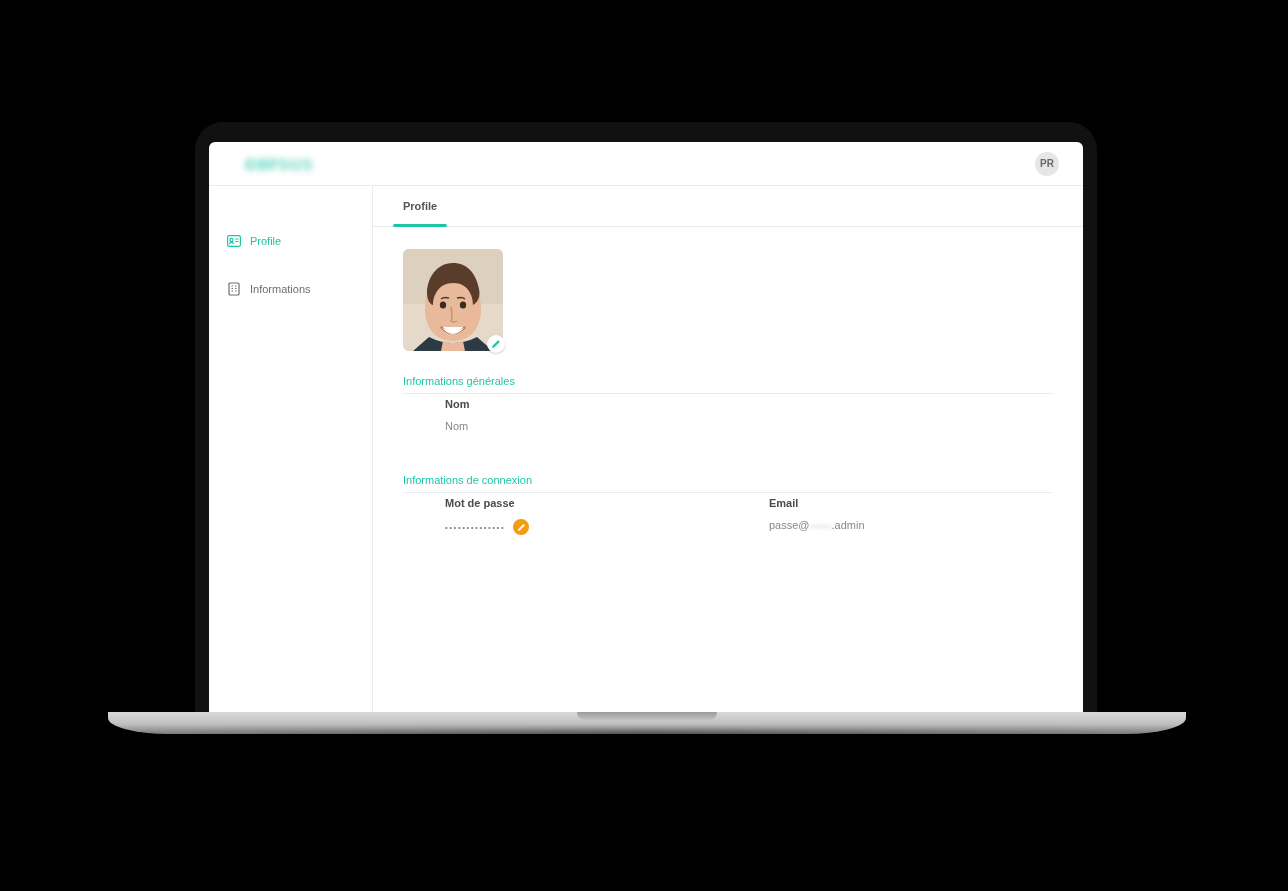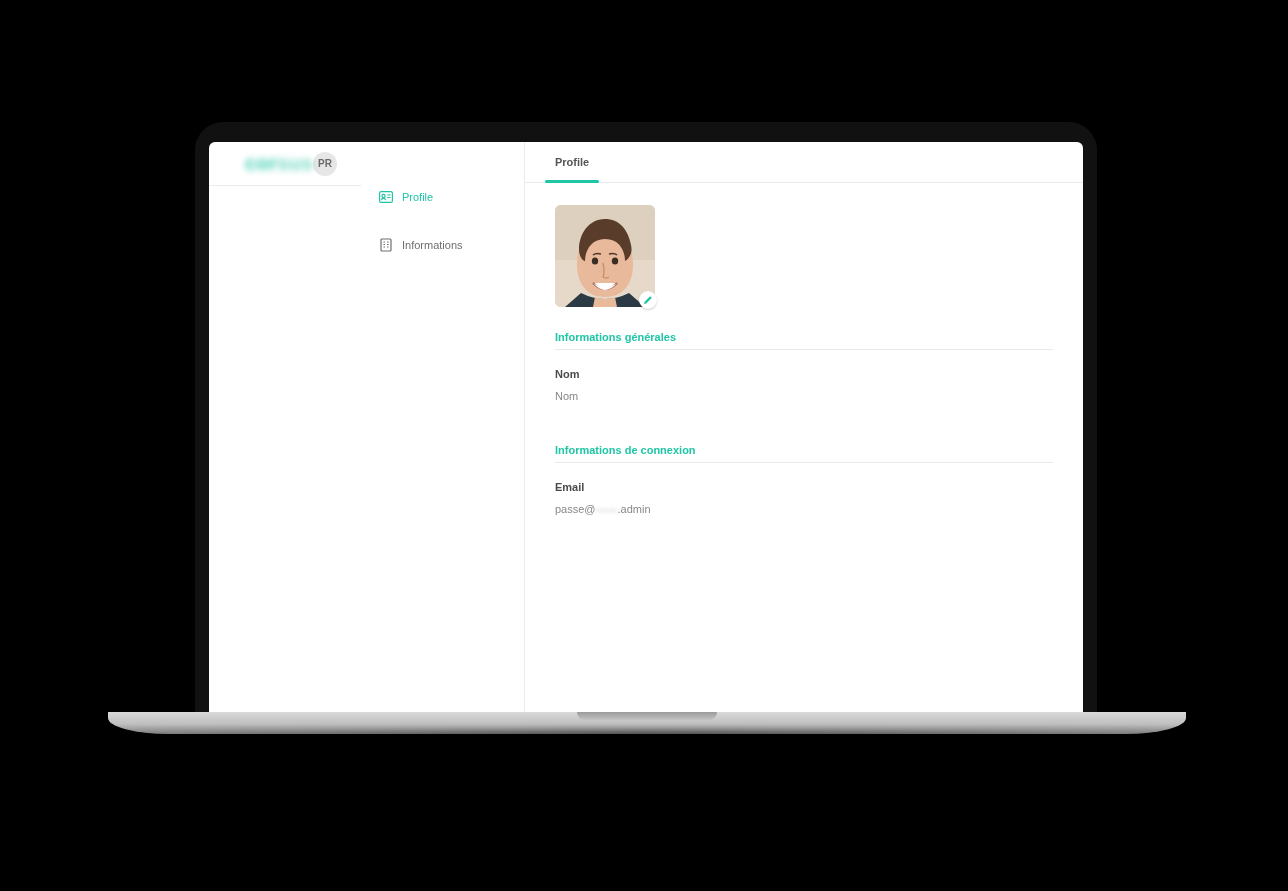--- a/index.html
+++ b/index.html
@@ -21,21 +21,21 @@
     border-radius: 28px 28px 0 0;
     padding: 20px 14px 0 14px;
   }
   .screen {
     width: 100%;
     height: 570px;
     background: #fff;
     border-radius: 6px 6px 0 0;
     overflow: hidden;
     display: flex;
-    flex-direction: row;
+    flex-direction: column;
   }
   .laptop-base {
     position: absolute;
     left: 108px;
     top: 712px;
     width: 1078px;
     height: 22px;
     background: linear-gradient(180deg, #d9d9d9 0%, #bfbfbf 55%, #7f7f7f 100%);
     border-radius: 0 0 60px 60px / 0 0 16px 16px;
   }
@@ -189,30 +189,31 @@
     box-shadow: 0 1px 2px rgba(0,0,0,0.2);
     display: flex;
     align-items: center;
     justify-content: center;
     cursor: pointer;
   }
   .edit-photo svg{display:block;}
 
   .section-title {
     font-size: 11px;
-    font-weight: 700;
+    font-weight: 400;
     color: #1fc6a6;
     padding: 6px 0;
     border-bottom: 1px solid #e9ecef;
-    margin-bottom: 18px;
+    margin-bottom: 4px;
   }
   .row {
     display: flex;
     gap: 40px;
     margin-bottom: 36px;
+    margin-left: 42px;
   }
   .col {
     flex: 1;
   }
   .field-label {
     font-size: 11px;
     font-weight: 700;
     color: #4b4b4b;
     margin-bottom: 10px;
   }
@@ -329,20 +330,31 @@
           <div class="row">
             <div class="col">
               <div class="field-label">Nom</div>
               <div class="field-value">Nom</div>
             </div>
           </div>
 
           <div class="section-title">Informations de connexion</div>
           <div class="row">
             <div class="col">
+              <div class="field-label">Mot de passe</div>
+              <div class="pw-row">
+                <span class="pw-dots">••••••••••••••</span>
+                <span class="edit-small">
+                  <svg width="9" height="9" viewBox="0 0 10 10">
+                    <path d="M1 9 L1.6 6.8 L6.6 1.8 a1 1 0 0 1 1.4 0 l.2 .2 a1 1 0 0 1 0 1.4 L3.2 8.4 Z" fill="#ffffff"></path>
+                  </svg>
+                </span>
+              </div>
+            </div>
+            <div class="col">
               <div class="field-label">Email</div>
               <div class="field-value">
                 <span>passe@</span><span class="email-obscure">——</span><span>.admin</span>
               </div>
             </div>
           </div>
 
         </div>
       </div>
     </div>

